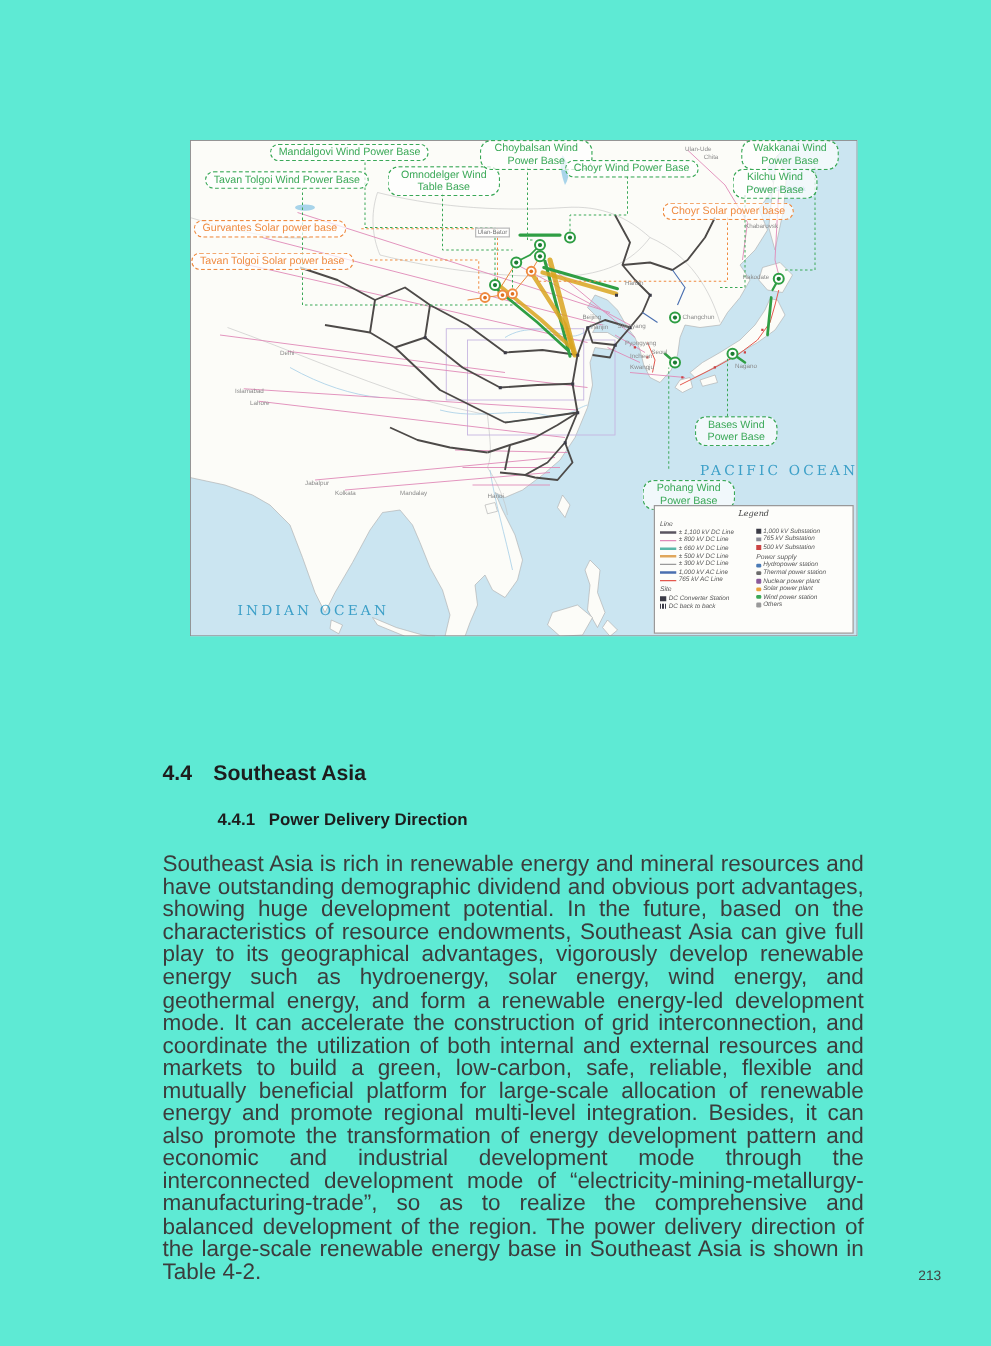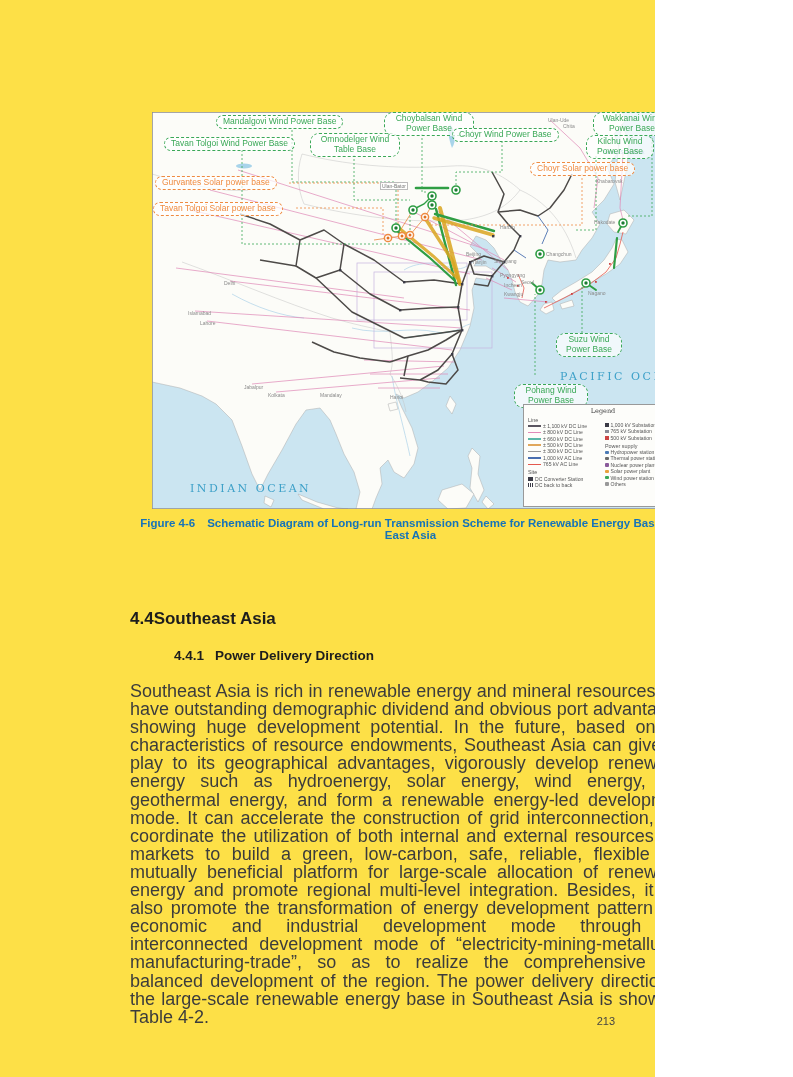--- a/index.html
+++ b/index.html
@@ -1,52 +1,52 @@
 <!DOCTYPE html>
 <html><head>
 <meta charset="utf-8">
 <style>
   html,body{margin:0;padding:0;background:#ffffff;}
-  .page{position:relative;width:655px;height:1077px;background:#fde047;overflow:hidden;
+  .page{position:relative;width:793px;height:1077px;background:#5eead4;overflow:hidden;
         font-family:"Liberation Sans",sans-serif;}
 
   
   .map{position:absolute;left:152px;top:112px;width:534px;height:397px;background:#cbe5f1;}
   .map svg{position:absolute;left:0;top:0;}
   .bubble{position:absolute;font-size:8.5px;line-height:1.15;text-align:center;
           border-radius:9px;padding:1px 6px;background:rgba(255,255,255,.72);z-index:5;}
   .wb{border:1px dashed #3aa857;color:#3aa857;}
   .sb{border:1px dashed #ef8b41;color:#ef8b41;}
   .nowrap{white-space:nowrap;}
   .ocean-label{position:absolute;font-family:"DejaVu Serif",serif;color:#3da0c8;
                font-size:11px;letter-spacing:2.5px;z-index:2;white-space:nowrap;}
   .city{position:absolute;font-size:5px;color:#8a8a8a;z-index:3;white-space:nowrap;}
   .city.blue{color:#4a86c8;}
   .city.boxed{background:rgba(255,255,255,.85);border:0.5px solid #bbb;padding:0 1px;color:#777;}
 
   
   .legend{position:absolute;left:371px;top:292px;width:160px;height:103px;z-index:6;
-          background:#fdfdfa;border:1px solid #999;box-sizing:border-box;padding:2px 4px;}
+          background:#fdfdfa;border:1px solid #999;box-sizing:border-box;padding:2px 4px;font-style:italic;}
   .legend-title{text-align:center;font-family:"DejaVu Serif",serif;font-size:6.5px;color:#444;}
   .legend-cols{display:flex;gap:4px;}
   .lcol{flex:1;}
   .lhead{font-size:5.4px;color:#555;margin:1.5px 0 0.5px 0;}
   .lrow{display:flex;align-items:center;gap:2px;font-size:5.1px;color:#555;line-height:1.25;}
   .lsw{display:inline-block;width:13px;height:1.6px;flex:none;}
   .sub-ic{display:inline-block;width:3.5px;height:3.5px;flex:none;}
   .ps-ic{display:inline-block;width:3.5px;height:3.5px;border-radius:1px;flex:none;}
   .site-ic{display:inline-block;width:5px;height:4px;background:#3b3b46;flex:none;}
   .site-ic.b2b{background:repeating-linear-gradient(90deg,#3b3b46 0 1px,#fff 1px 2px);}
 
   
   .caption{position:absolute;left:130px;top:517px;width:561px;text-align:center;
            font-weight:bold;font-size:11.5px;color:#1573b9;}
   .caption .cap-label{margin-right:12px;}
   .h1{position:absolute;left:130px;top:609px;font-size:17px;font-weight:bold;color:#1d1d1d;}
-  .h1 .num{}
+  .h1 .num{margin-right:17px;}
   .h2{position:absolute;left:130px;top:648px;font-size:13.5px;font-weight:bold;color:#1d1d1d;}
   .h2 .num{margin-right:11px;margin-left:44px;}
   .para{position:absolute;left:130px;top:682px;width:561px;font-size:18px;line-height:18.1px;
         color:#3c3c3c;text-align:justify;}
   .pagenum{position:absolute;right:40px;top:1015px;font-size:11px;color:#444;}
 </style>
 </head>
 <body>
 
 <div class="page">
@@ -278,21 +278,21 @@
       <rect x="0.3" y="0.3" width="533.4" height="396.4" fill="none" stroke="#8a8a8a" stroke-width="0.8"></rect>
     </svg>
 
     <div class="bubble wb nowrap" style="left:64px;top:3px;">Mandalgovi Wind Power Base</div>
     <div class="bubble wb nowrap" style="left:12px;top:25px;">Tavan Tolgoi Wind Power Base</div>
     <div class="bubble wb" style="left:158px;top:21px;width:76px;">Omnodelger Wind Table Base</div>
     <div class="bubble wb" style="left:232px;top:0px;width:76px;">Choybalsan Wind Power Base</div>
     <div class="bubble wb nowrap" style="left:300px;top:16px;">Choyr Wind Power Base</div>
     <div class="bubble wb" style="left:441px;top:0px;width:64px;">Wakkanai Wind Power Base</div>
     <div class="bubble wb" style="left:434px;top:23px;width:54px;">Kilchu Wind Power Base</div>
-    <div class="bubble wb" style="left:404px;top:221px;width:52px;">Suzu Wind Power Base</div>
+    <div class="bubble wb" style="left:404px;top:221px;width:52px;">Bases Wind Power Base</div>
     <div class="bubble wb" style="left:344px;top:272px;width:60px;margin-left:18px;">Pohang Wind Power Base</div>
 
     <div class="bubble sb nowrap" style="left:3px;top:64px;">Gurvantes Solar power base</div>
     <div class="bubble sb nowrap" style="left:1px;top:90px;">Tavan Tolgoi Solar power base</div>
     <div class="bubble sb nowrap" style="left:378px;top:50px;">Choyr Solar power base</div>
 
     <div class="ocean-label" style="left:38px;top:370px;">INDIAN  OCEAN</div>
     <div class="ocean-label" style="left:408px;top:258px;">PACIFIC  OCEAN</div>
 
     <span class="city" style="left:396px;top:5px;">Ulan-Ude</span>
@@ -399,23 +399,20 @@
             </div>
           <div class="lrow">
               <span class="ps-ic" style="background-color: rgb(153, 153, 153);"></span>
               <span>Others</span>
             </div>
         </div>
       </div>
     </div>
   </div>
 
-  <div class="caption">
-    <span class="cap-label">Figure 4-6</span><span>Schematic Diagram of Long-run Transmission Scheme for Renewable Energy Bases in East Asia</span>
-  </div>
 
   <div class="h1">
     <span class="num">4.4</span><span>Southeast Asia</span>
   </div>
   <div class="h2">
     <span class="num">4.4.1</span><span>Power Delivery Direction</span>
   </div>
 
   <div class="para">Southeast Asia is rich in renewable energy and mineral resources and have outstanding demographic dividend and obvious port advantages, showing huge development potential. In the future, based on the characteristics of resource endowments, Southeast Asia can give full play to its geographical advantages, vigorously develop renewable energy such as hydroenergy, solar energy, wind energy, and geothermal energy, and form a renewable energy-led development mode. It can accelerate the construction of grid interconnection, and coordinate the utilization of both internal and external resources and markets to build a green, low-carbon, safe, reliable, flexible and mutually beneficial platform for large-scale allocation of renewable energy and promote regional multi-level integration. Besides, it can also promote the transformation of energy development pattern and economic and industrial development mode through the interconnected development mode of “electricity-mining-metallurgy-manufacturing-trade”, so as to realize the comprehensive and balanced development of the region. The power delivery direction of the large-scale renewable energy base in Southeast Asia is shown in Table 4-2.</div>
 

